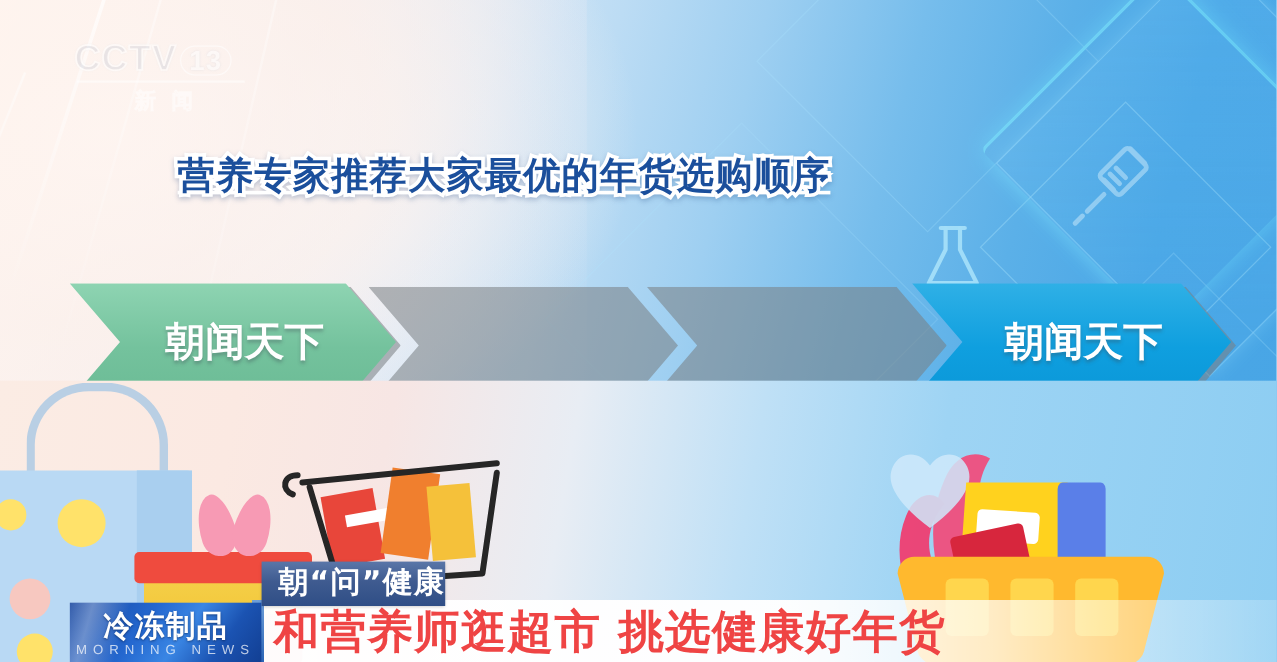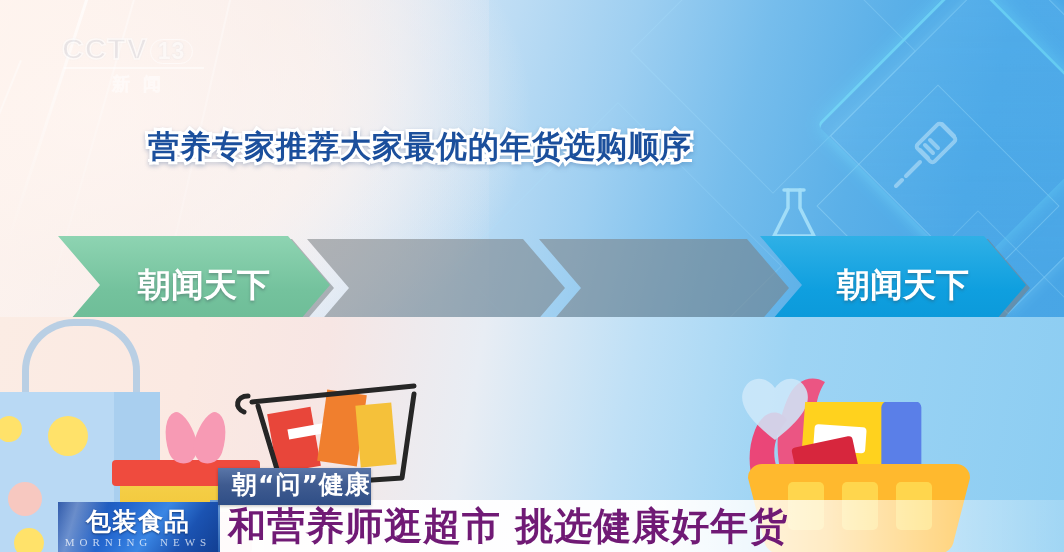--- a/index.html
+++ b/index.html
@@ -111,21 +111,21 @@
   .leafpink{position:absolute;opacity:.95;}
 
   
   .whiteband{
     position:absolute;left:218px;bottom:0;width:846px;height:52px;
     background:linear-gradient(90deg, rgba(255,255,255,.98) 0%, rgba(255,255,255,.97) 52%, rgba(255,255,255,.72) 72%, rgba(255,255,255,.38) 88%, rgba(255,255,255,.18) 100%);
   }
   .headline{
     position:absolute;left:228px;bottom:3px;
     font-family:"DejaVu Sans","Liberation Sans",sans-serif;
-    font-weight:700;font-size:38px;letter-spacing:1px;color:#701a75;white-space:nowrap;line-height:46px;
+    font-weight:700;font-size:38px;letter-spacing:1px;color:#ef4444;white-space:nowrap;line-height:46px;
   }
   .tagbar{
     position:absolute;left:218px;top:468px;height:37px;padding:0 0 0 14px;
     display:flex;
     background:linear-gradient(180deg,#5a76a8 0%,#3f5b90 45%,#2f4e86 100%);
     box-shadow:0 1px 3px rgba(0,0,0,.25);
   }
   .tagbar-text{
     font-family:"DejaVu Sans","Liberation Sans",sans-serif;
     font-weight:700;font-size:25px;color:#fff;white-space:nowrap;letter-spacing:1px;
@@ -138,21 +138,21 @@
   .logobox-inner{position:absolute;inset:0;background:linear-gradient(125deg,#16459e 0%,#2467cf 38%,#3a86e4 58%,#1b53b2 78%,#123f93 100%);}
   .logobox-shine{position:absolute;left:-20px;top:-10px;width:60px;height:90px;background:linear-gradient(90deg,rgba(255,255,255,0),rgba(255,255,255,.35),rgba(255,255,255,0));transform:rotate(16deg);}
   .logo-cn{
     position:absolute;left:0;right:0;top:3px;text-align:center;
     font-family:"DejaVu Sans","Liberation Sans",sans-serif;
     font-weight:700;font-size:25px;color:#fff;letter-spacing:1px;
     text-shadow:0 1px 2px rgba(0,20,60,.55);
   }
   .logo-en{
     position:absolute;left:0;right:0;bottom:4px;text-align:center;
-    font-family:Liberation Serif, serif;
+    font-family:Liberation Sans, sans-serif;
     font-size:11px;letter-spacing:5px;color:rgba(255,255,255,.72);
   }
   .band-edge{position:absolute;left:210px;bottom:0;width:10px;height:52px;background:linear-gradient(180deg,#6f9fd8,#2a63b4);}
 </style>
 </head>
 <body>
 
 <div class="stage">
 
   <div class="bg-base"></div>
@@ -276,17 +276,17 @@
 
   <div class="tagbar">
     <span class="tagbar-text">朝“问”健康</span>
   </div>
 
   <div class="headline">和营养师逛超市 挑选健康好年货</div>
 
   <div class="logobox">
     <div class="logobox-inner"></div>
     <div class="logobox-shine"></div>
-    <div class="logo-cn">包装食品</div>
+    <div class="logo-cn">冷冻制品</div>
     <div class="logo-en">MORNING NEWS</div>
   </div>
 
 </div>
 
 </body></html>

